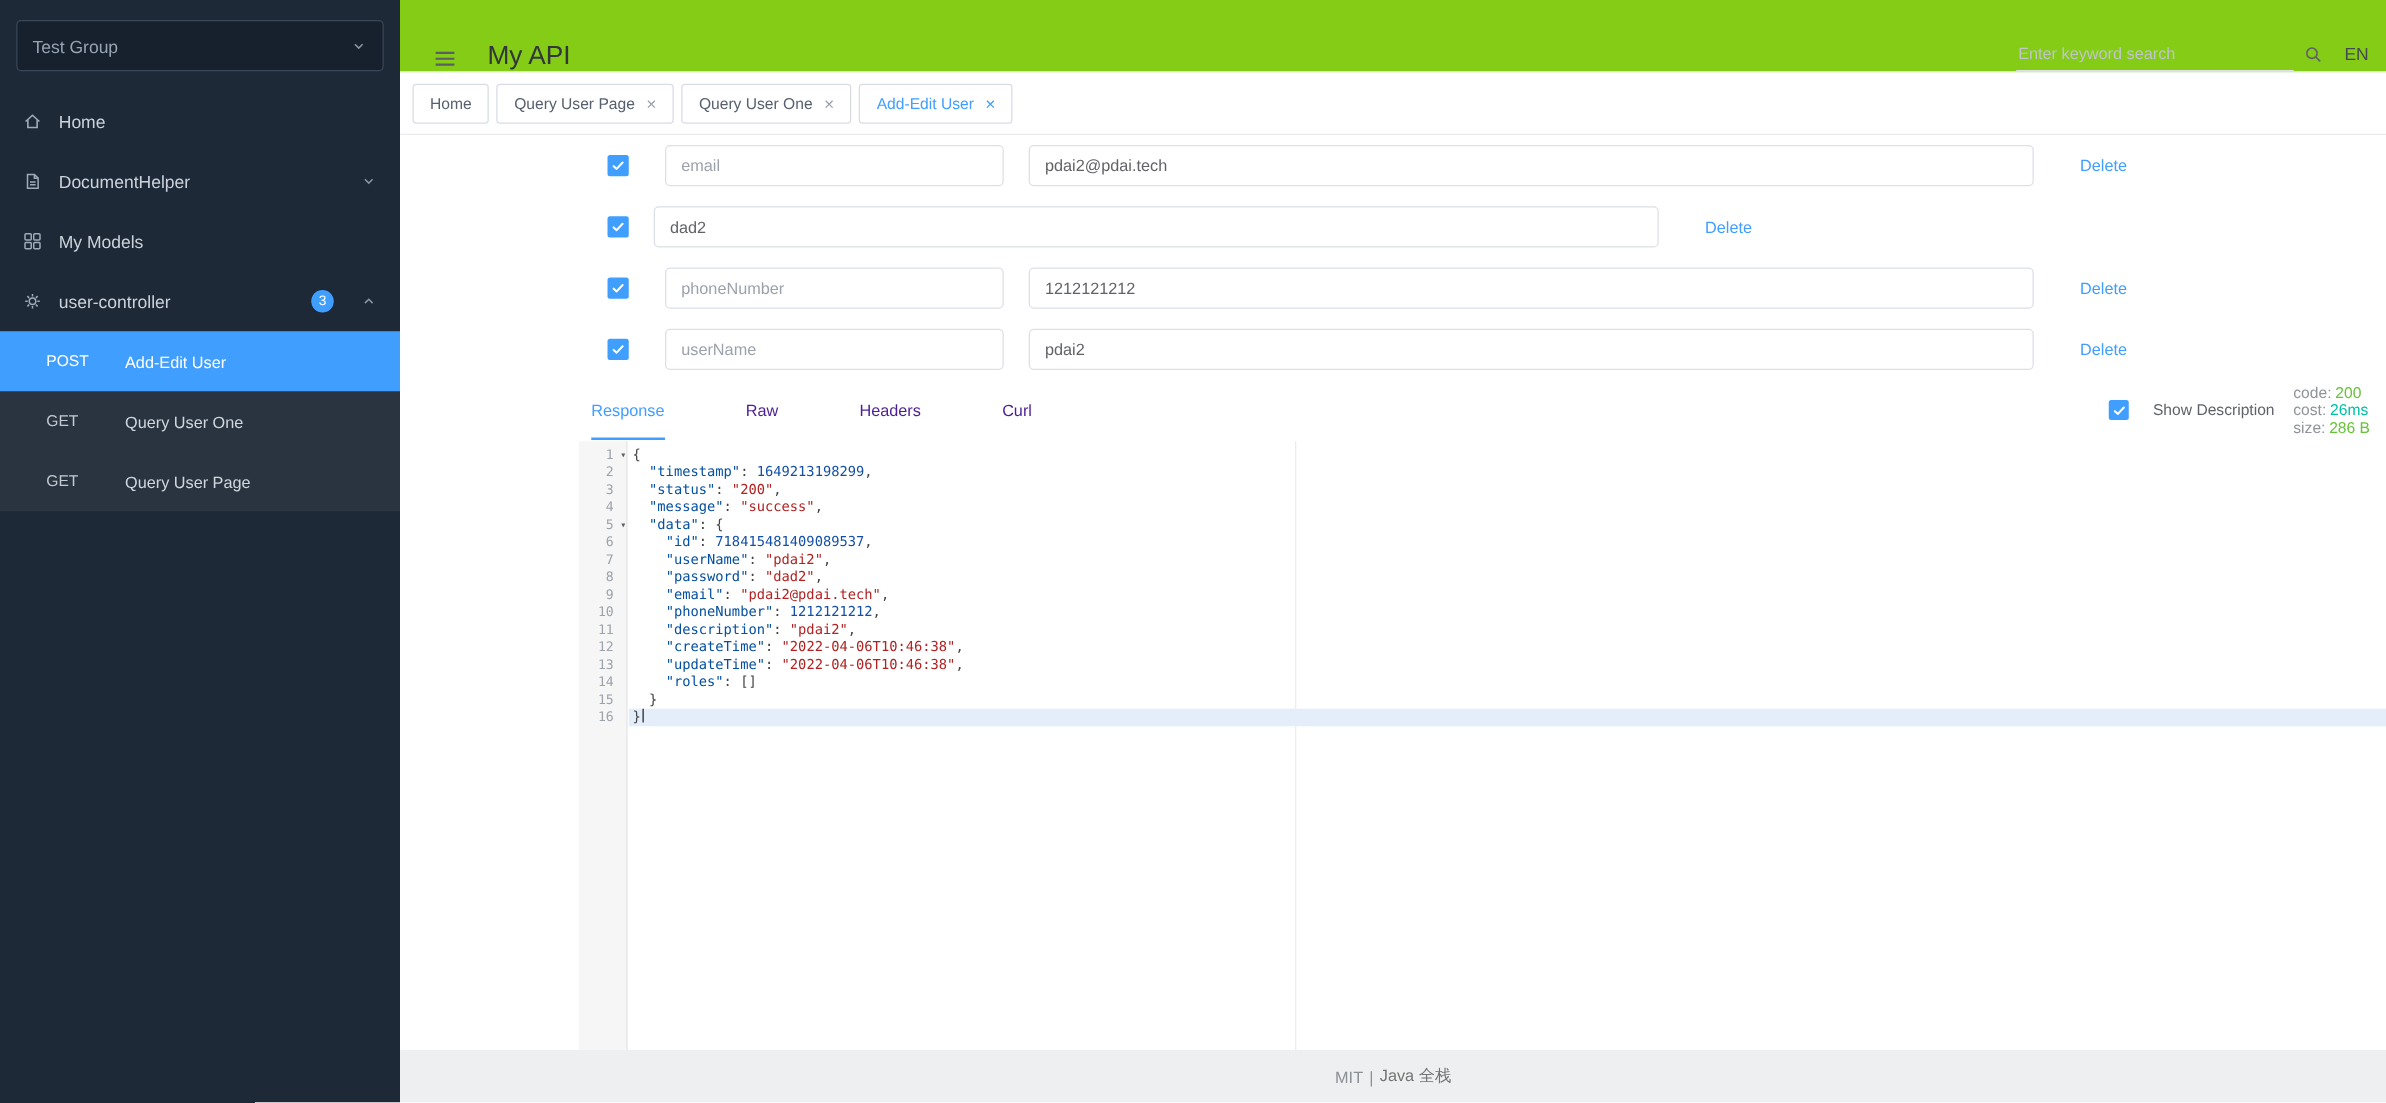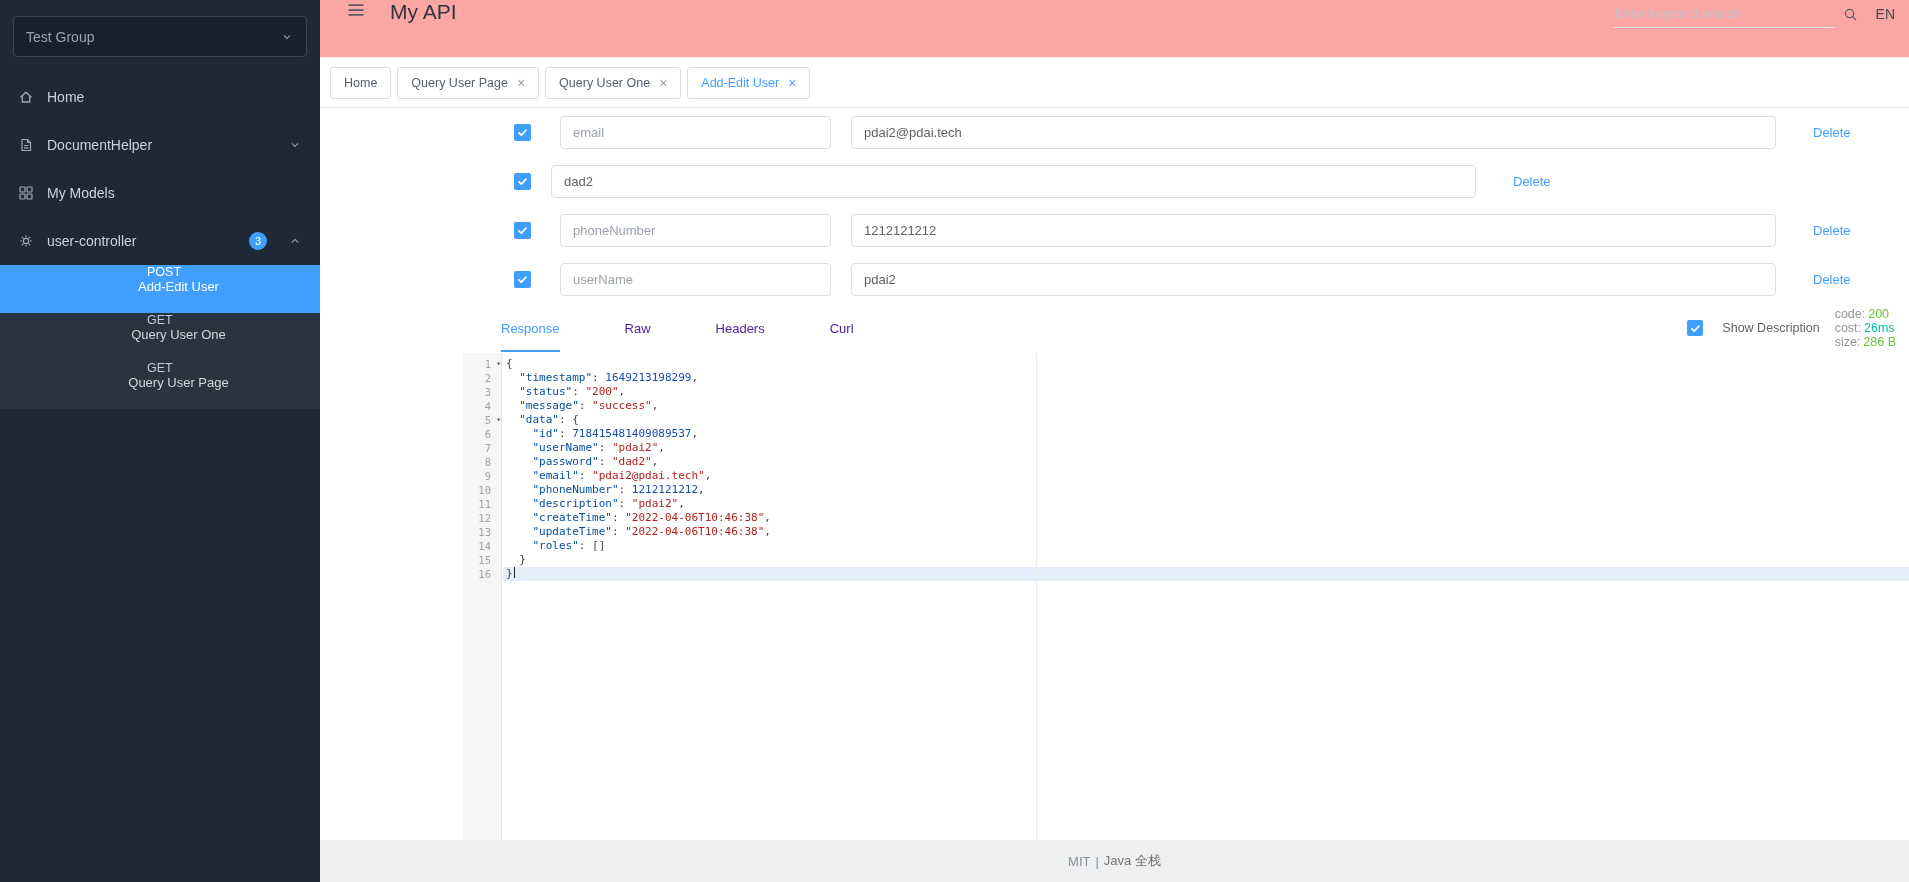--- a/index.html
+++ b/index.html
@@ -20,60 +20,60 @@
   .menu { margin-top:16px; }
   .menu-item { height:48px; display:flex; align-items:center; padding:0 18px; gap:13px;
     color:#ccd3dc; font-size:14px; cursor:pointer; }
   .menu-item .icon { color:#9fabb9; display:flex; }
   .spacer { flex:1; }
   .badge { min-width:18px; height:18px; border-radius:9px; background:#409eff; color:#fff;
     font-size:11px; display:inline-flex; align-items:center; justify-content:center; padding:0 5px; margin-right:8px; }
   .chev { color:#8a96a5; display:flex; }
   .submenu { background:#2a3440; }
   .sub-item { height:48px; display:flex; align-items:center; padding-left:37px;
-    font-size:13px; color:#d0d7df; cursor:pointer;flex-direction:column; }
+    font-size:13px; color:#d0d7df; cursor:pointer; }
   .sub-item .method { width:63px; font-size:12.5px; color:#c2cad4; }
   .sub-item.active { background:#409eff; color:#fff; }
   .sub-item.active .method { color:#fff; }
 
   
   .main { position:absolute; left:320px; right:0; top:0; bottom:0; display:flex; flex-direction:column; background:#fff; }
 
-  .hdr { height:58px; flex:none; display:flex; align-items:flex-start; padding:0 12px 0 26px;
-    background:#fca5a5; border-bottom:1px solid #f0f1f3; }
+  .hdr { height:58px; flex:none; display:flex; align-items:flex-end; padding:0 12px 0 26px;
+    background:#84cc16; border-bottom:1px solid #f0f1f3; }
   .fold-btn { color:#5a5e66; display:flex; cursor:pointer; }
   .hdr-title { font-size:21px; color:#32363b; margin-left:24px; }
   .hdr-right { margin-left:auto; display:flex; align-items:center; }
   .search-input { width:222px; border:none; border-bottom:1px solid #dcdfe6; font-size:13px;
     padding:6px 2px; color:#606266; outline:none; background:transparent;
     font-family:"Liberation Sans",sans-serif; }
   .search-input::placeholder { color:#c0c4cc; }
   .search-btn { margin-left:8px; color:#5f6368; display:flex; cursor:pointer; }
   .lang { margin-left:16px; font-size:14px; color:#454a52; cursor:pointer; padding:4px 2px; }
 
   .tabbar { height:50px; flex:none; display:flex; align-items:center; gap:6px;
     padding-left:10px; border-bottom:1px solid #e8eaee; background:#fff; }
   .tab { height:32px; display:inline-flex; align-items:center; gap:9px; padding:0 13px;
     border:1px solid #d8dce5; border-radius:3px; font-size:12.5px; color:#57606e;
     background:#fff; cursor:pointer; white-space:nowrap; }
   .tab.active { color:#409eff; }
   .tab-close { font-size:14px; line-height:1; color:#9aa1ac; cursor:pointer; }
   .tab.active .tab-close { color:#409eff; }
 
-  .content { flex:1; position:relative; background:#fff; overflow:hidden;padding-left:28px; }
+  .content { flex:1; position:relative; background:#fff; overflow:hidden; }
 
   
   .form-area { padding-left:166px; }
   .form-row { height:49px; display:flex; align-items:center; }
   .cbx { width:17px; height:17px; border-radius:2px; background:#409eff; display:inline-flex;
     align-items:center; justify-content:center; cursor:pointer; flex:none; }
   .cbx.small { width:16px; height:16px; }
   .name-input { margin-left:29px; width:271px; height:33px; border:1px solid #dcdfe6; border-radius:4px;
     padding:0 12px; font-size:13px; color:#9ba2ab; outline:none; font-family:"Liberation Sans",sans-serif; }
-  .value-input { margin-left:20px; width:925px; height:33px; border:1px solid #dcdfe6; border-radius:4px;
+  .value-input { margin-left:20px; width:804px; height:33px; border:1px solid #dcdfe6; border-radius:4px;
     padding:0 12px; font-size:13px; color:#606266; outline:none; font-family:"Liberation Sans",sans-serif; }
   .del-link { margin-left:37px; font-size:13px; color:#409eff; cursor:pointer; }
 
   
   .resp-toolbar { height:48px; display:flex; align-items:stretch; padding:0 13px 0 153px; }
   .resp-tabs { display:flex; gap:65px; }
   .resp-tab { font-size:13px; color:#4c1d95; display:flex; align-items:center;
     border-bottom:2px solid transparent; padding-top:2px; cursor:pointer; }
   .resp-tab.active { color:#409eff; border-bottom-color:#409eff; }
   .resp-right { margin-left:auto; display:flex; align-items:center; font-size:12.5px; color:#909399; }

